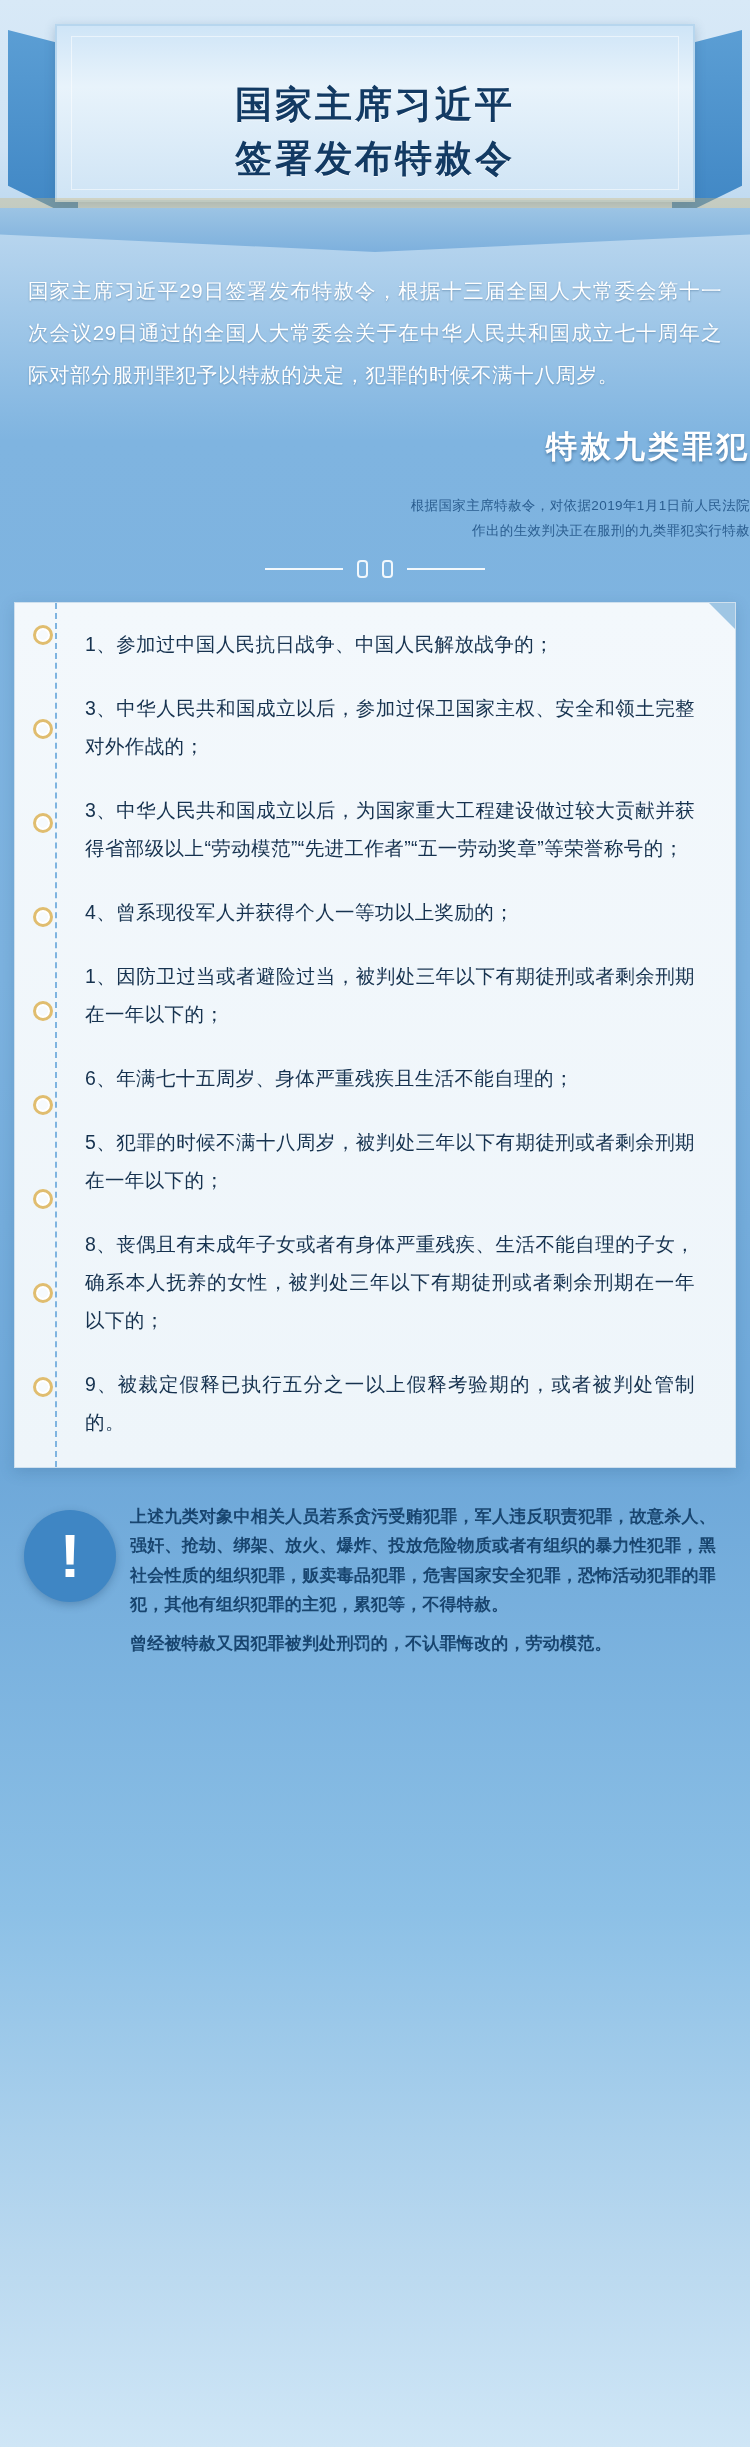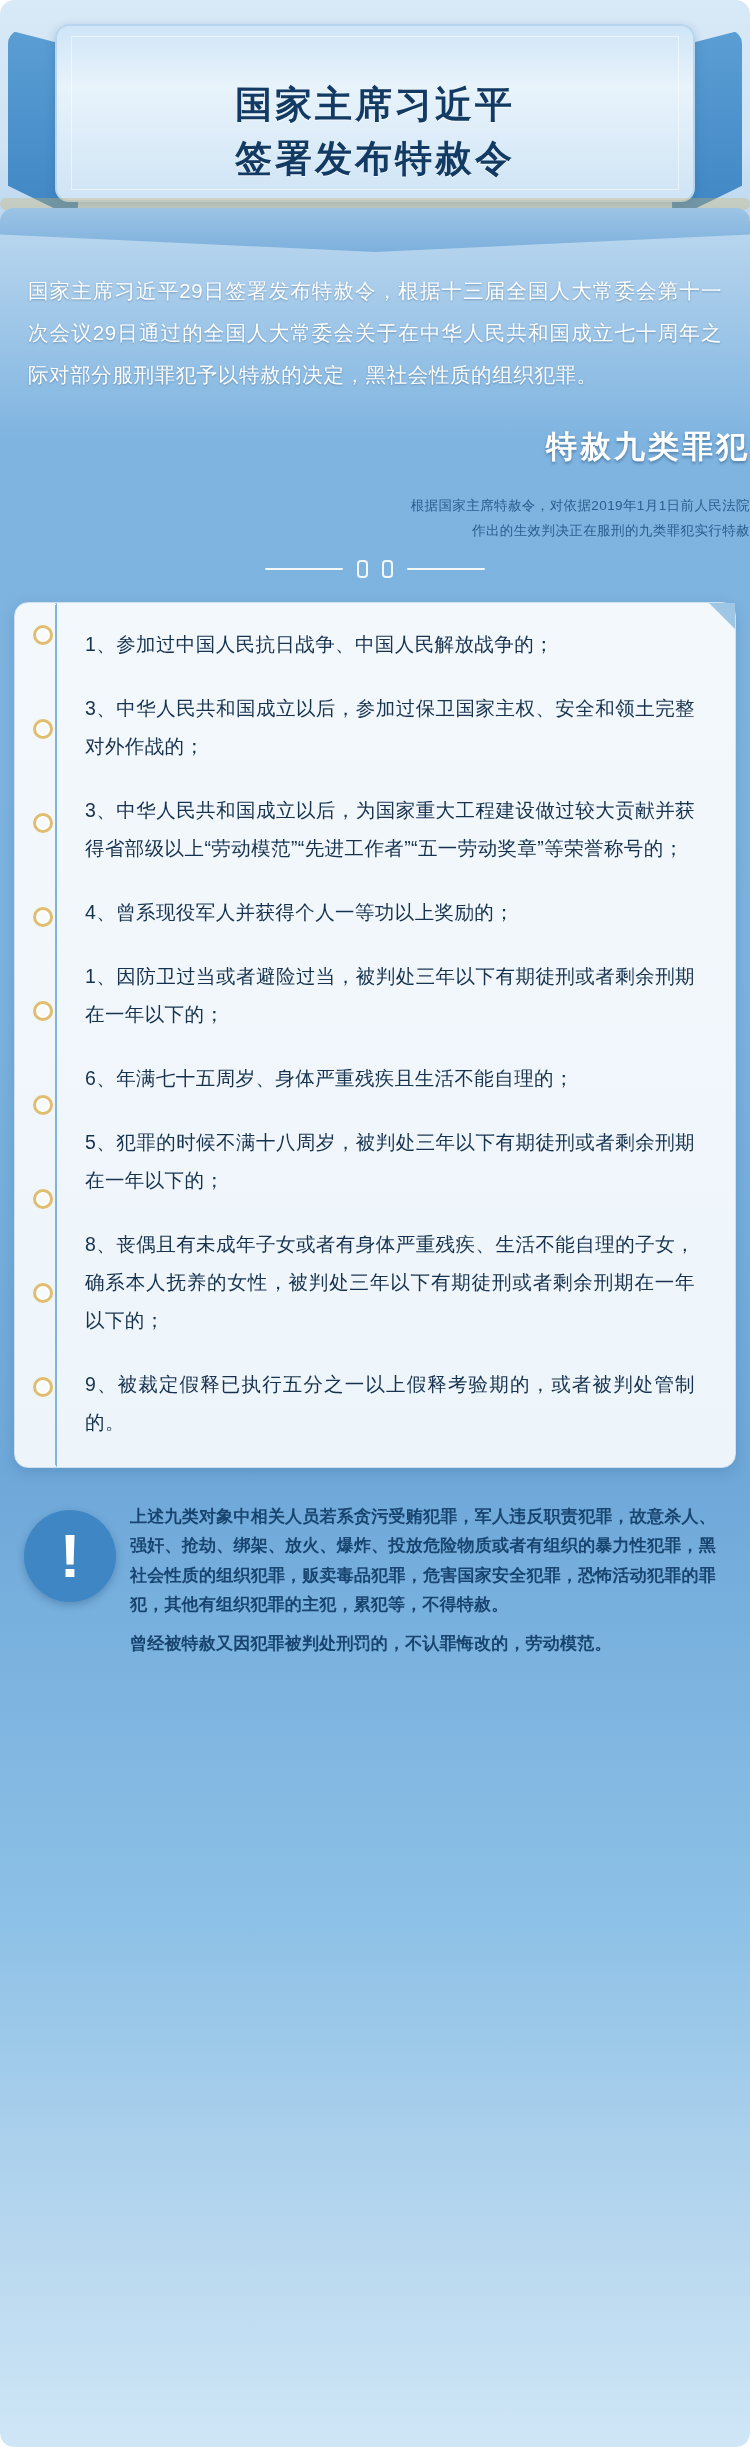--- a/index.html
+++ b/index.html
@@ -1,15 +1,15 @@
 <!DOCTYPE html>
 <html><head>
 <meta charset="utf-8">
 <style>
-  * { box-sizing: border-box; border-radius: 14px; }
+  * { box-sizing: border-box; }
   html, body { margin: 0; padding: 0; }
   body {
     width: 750px;
     font-family: "Liberation Sans", sans-serif;
     background: #ffffff;
   }
   .poster {
     position: relative;
     width: 750px;
     min-height: 2447px;
@@ -230,21 +230,21 @@
     <div class="header-plaque">
       <div class="header-title">
         <div>国家主席习近平</div>
         <div>签署发布特赦令</div>
       </div>
     </div>
     <div class="header-dark"></div>
     <div class="header-shade"></div>
   </div>
 
-  <div class="intro">国家主席习近平29日签署发布特赦令，根据十三届全国人大常委会第十一次会议29日通过的全国人大常委会关于在中华人民共和国成立七十周年之际对部分服刑罪犯予以特赦的决定，黑社会性质的组织犯罪。</div>
+  <div class="intro">国家主席习近平29日签署发布特赦令，根据十三届全国人大常委会第十一次会议29日通过的全国人大常委会关于在中华人民共和国成立七十周年之际对部分服刑罪犯予以特赦的决定，犯罪的时候不满十八周岁。</div>
 
   <div class="section">
     <div class="section-title">特赦九类罪犯</div>
     <div class="section-sub">
       <div>根据国家主席特赦令，对依据2019年1月1日前人民法院</div>
       <div>作出的生效判决正在服刑的九类罪犯实行特赦</div>
     </div>
     <div class="divider">
       <div class="bar l"></div>
       <div class="knot">

